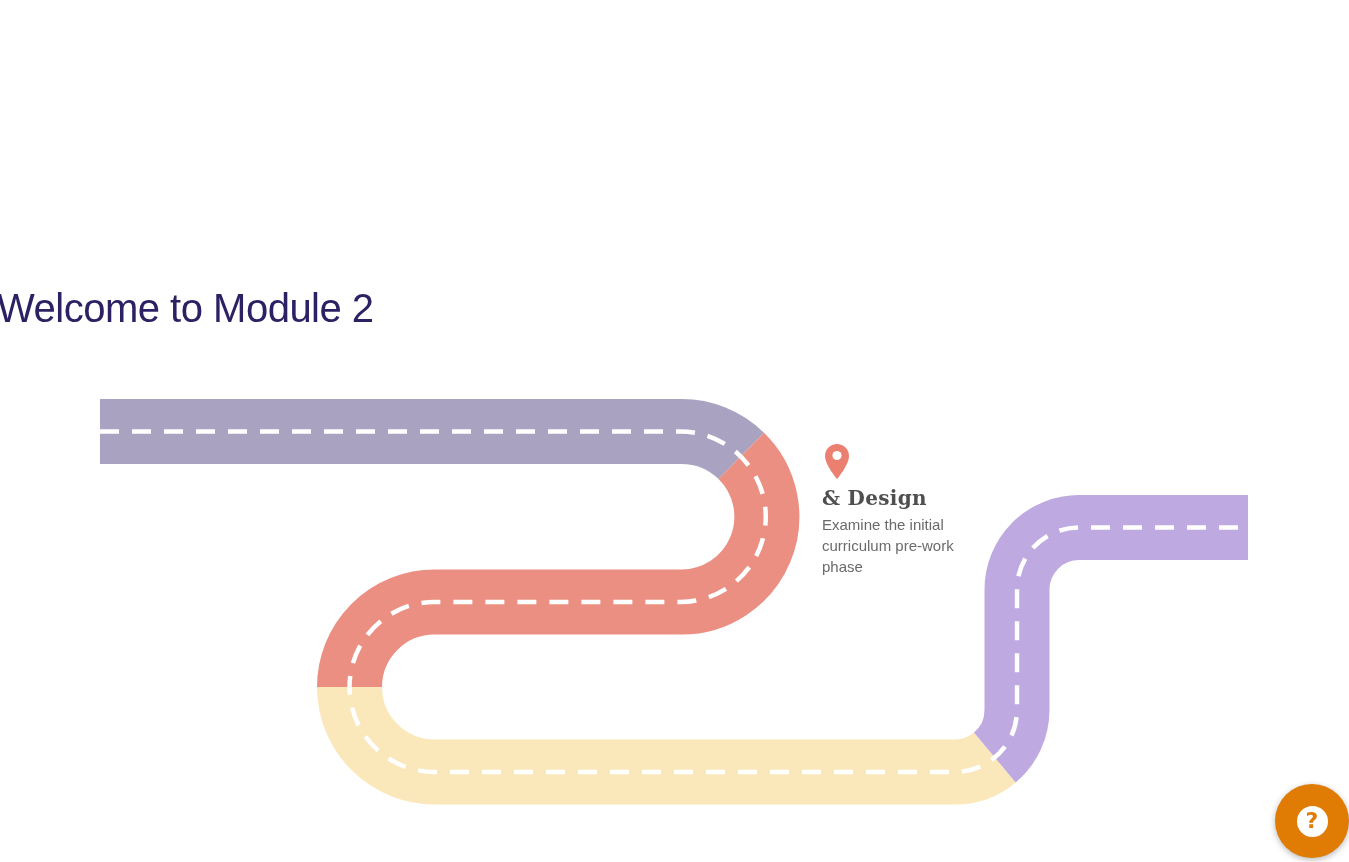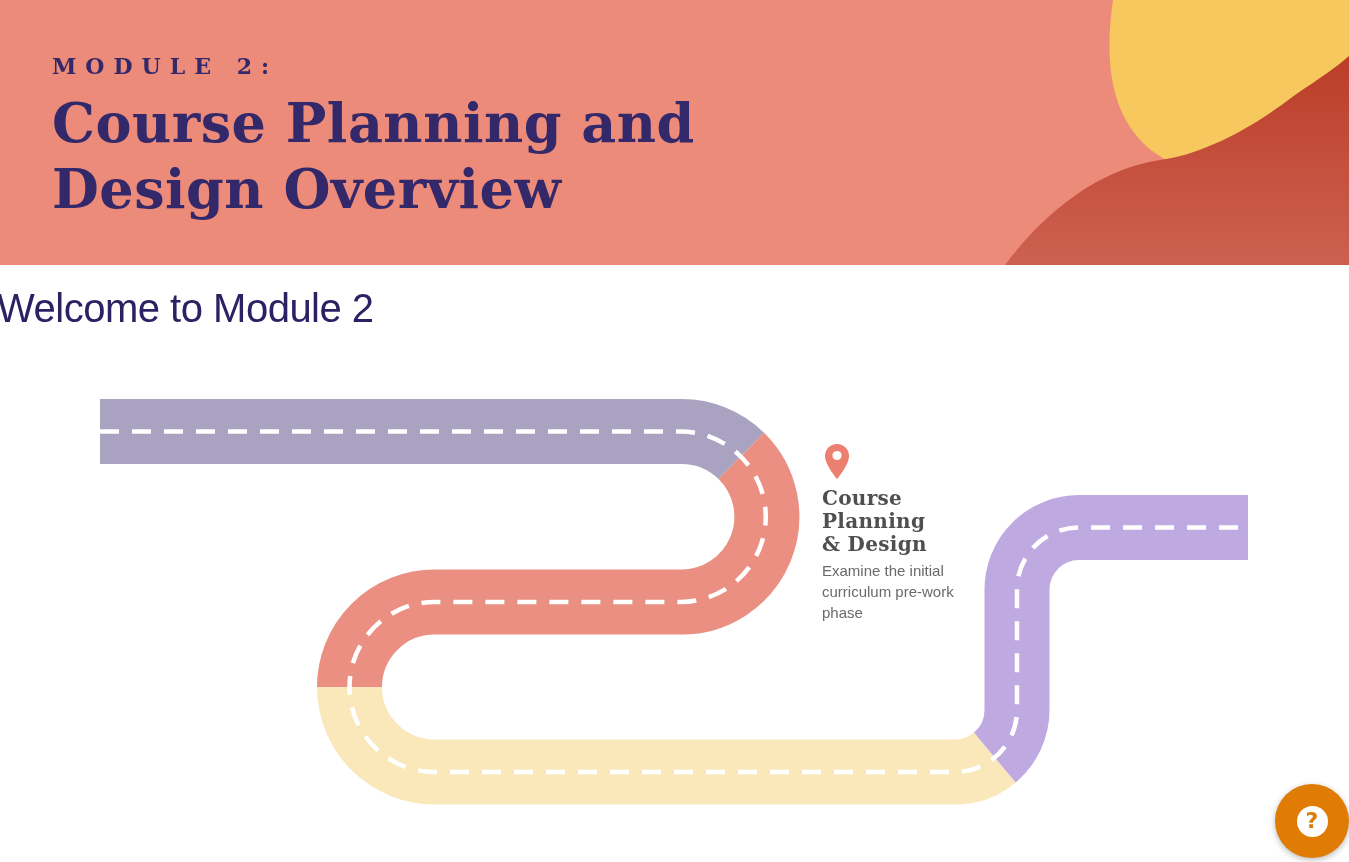--- a/index.html
+++ b/index.html
@@ -34,59 +34,39 @@
     box-shadow: 0 2px 6px rgba(0,0,0,0.28); display: flex; align-items: center; justify-content: center; }
   .help-inner { width: 31px; height: 31px; border-radius: 50%; background: #ffffff;
     display: flex; align-items: center; justify-content: center; }
   .help-q { font-family: "DejaVu Sans", sans-serif; font-weight: bold; font-size: 22px; line-height: 1; }
 </style>
 </head>
 <body>
 
 <div class="page">
 
-  <header class="banner" style="background-color: rgb(236, 139, 121);">
-    <svg class="banner-blobs" viewBox="0 0 1349 265" preserveAspectRatio="none" aria-hidden="true">
-      <defs>
-        <linearGradient id="rustGrad" x1="0" y1="0" x2="0" y2="1">
-          <stop offset="0" stop-color="#bb3d28"></stop>
-          <stop offset="1" stop-color="#cd6151"></stop>
-        </linearGradient>
-      </defs>
-      <path d="M 1113 0 C 1104 62 1110 120 1155 153 C 1208 191 1270 160 1313 100 C 1322 86 1340 72 1349 57 L 1349 0 Z" fill="#f6c85d"></path>
-      <path fill="url(#rustGrad)" d="M 1005 265 C 1050 205 1105 168 1160 160 C 1200 155 1250 130 1295 95 C 1320 78 1338 66 1349 56 L 1349 265 Z"></path>
-    </svg>
-    <div class="banner-text">
-      <div class="eyebrow" style="color: rgb(51, 40, 106);">MODULE 2:</div>
-      <h1 class="banner-title" style="color: rgb(51, 40, 106);">
-        <span style="display:block">Course Planning and</span>
-        <span style="display:block">Design Overview</span>
-      </h1>
-    </div>
-  </header>
 
   <h2 class="welcome" style="color: rgb(45, 33, 100);">Welcome to Module 2</h2>
 
   <svg class="road-svg" viewBox="0 0 1349 862" aria-hidden="true">
     <g fill="none" stroke-width="65">
       <path d="M 100 431.5 L 680.5 431.5 A 85.25 85.25 0 0 1 741.3 455.9" stroke="#a9a3c1"></path>
       <path d="M 741.3 455.9 A 85.25 85.25 0 0 1 680.5 602 L 434.5 602 A 85 85 0 0 0 349.5 687" stroke="#eb8f82"></path>
       <path d="M 349.5 687 A 85 85 0 0 0 434.5 772 L 955 772 A 62 62 0 0 0 994.8 757.5" stroke="#fae8bb"></path>
       <path d="M 994.8 757.5 A 62 62 0 0 0 1017 710 L 1017 589.5 A 62 62 0 0 1 1079 527.5 L 1248 527.5" stroke="#bfa9e1"></path>
     </g>
     <path fill="none" stroke-width="4.5" stroke-dasharray="19 13" d="M 100 431.5 L 680.5 431.5 A 85.25 85.25 0 1 1 680.5 602 L 434.5 602 A 85 85 0 1 0 434.5 772 L 955 772 A 62 62 0 0 0 1017 710 L 1017 589.5 A 62 62 0 0 1 1079 527.5 L 1248 527.5" stroke="#ffffff"></path>
   </svg>
 
   <div class="milestone">
     <svg class="pin" viewBox="0 0 24 35" aria-hidden="true">
       <path d="M12 0 C5.4 0 0 5.4 0 12 C0 21 12 35 12 35 C12 35 24 21 24 12 C24 5.4 18.6 0 12 0 Z" fill="#ec8070"></path>
       <circle cx="12" cy="11.5" r="4.6" fill="#ffffff"></circle>
     </svg>
     <div class="milestone-title" style="color: rgb(79, 79, 79);">
-      <span style="display:block">Course Planning</span>
       <span style="display:block">&amp; Design</span>
     </div>
     <div class="milestone-desc" style="color: rgb(106, 106, 106);">Examine the initial curriculum pre-work phase</div>
   </div>
 
   <button class="help-btn" style="background-color: rgb(224, 124, 4);">
     <span class="help-inner">
       <span class="help-q" style="color: rgb(224, 124, 4);">?</span>
     </span>
   </button>

